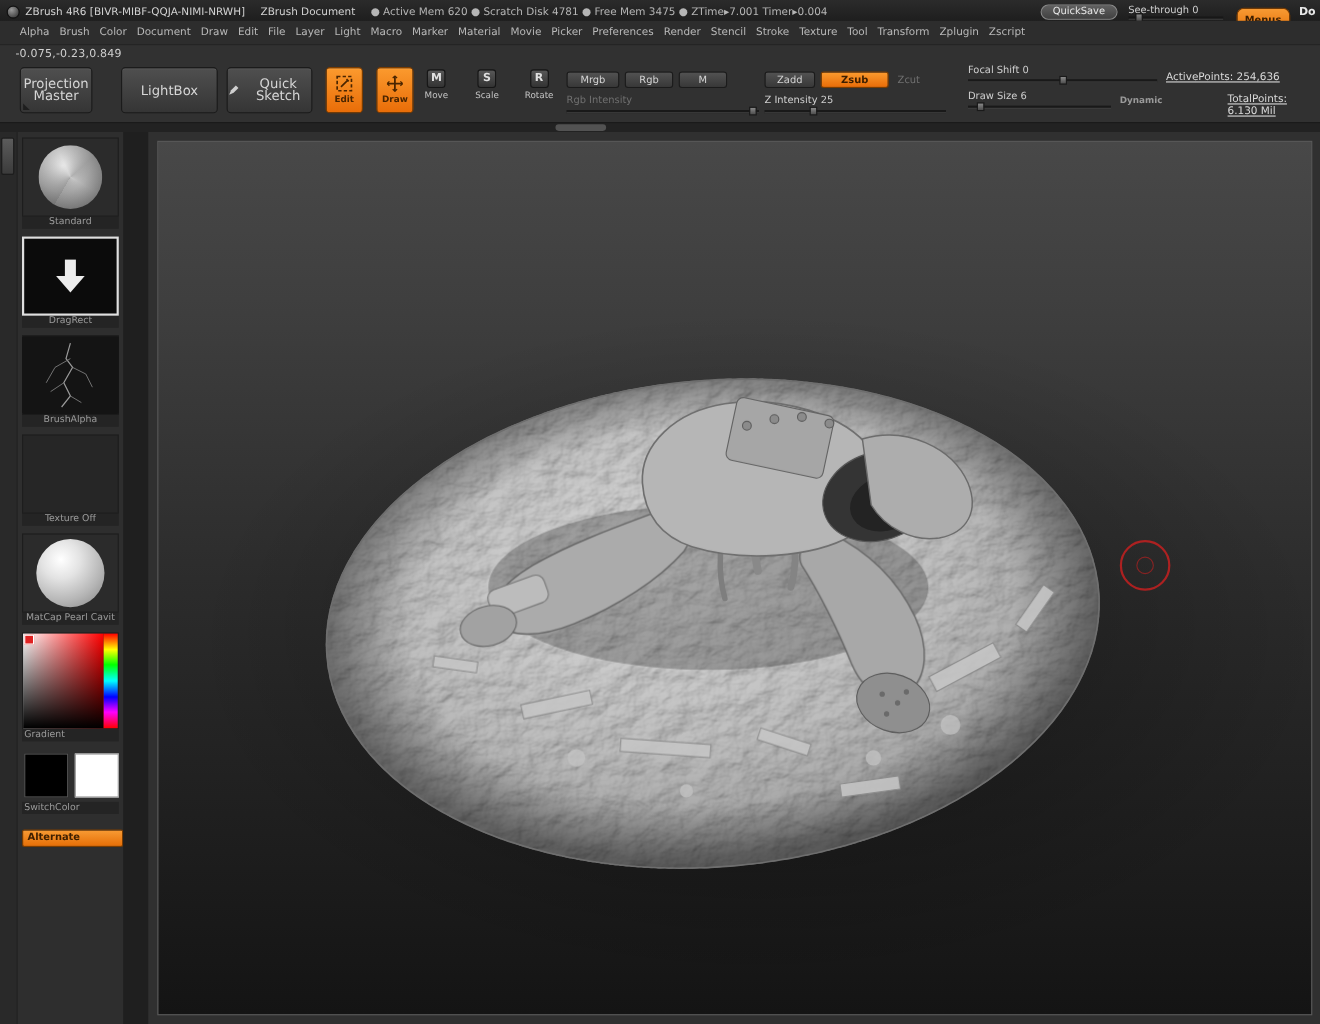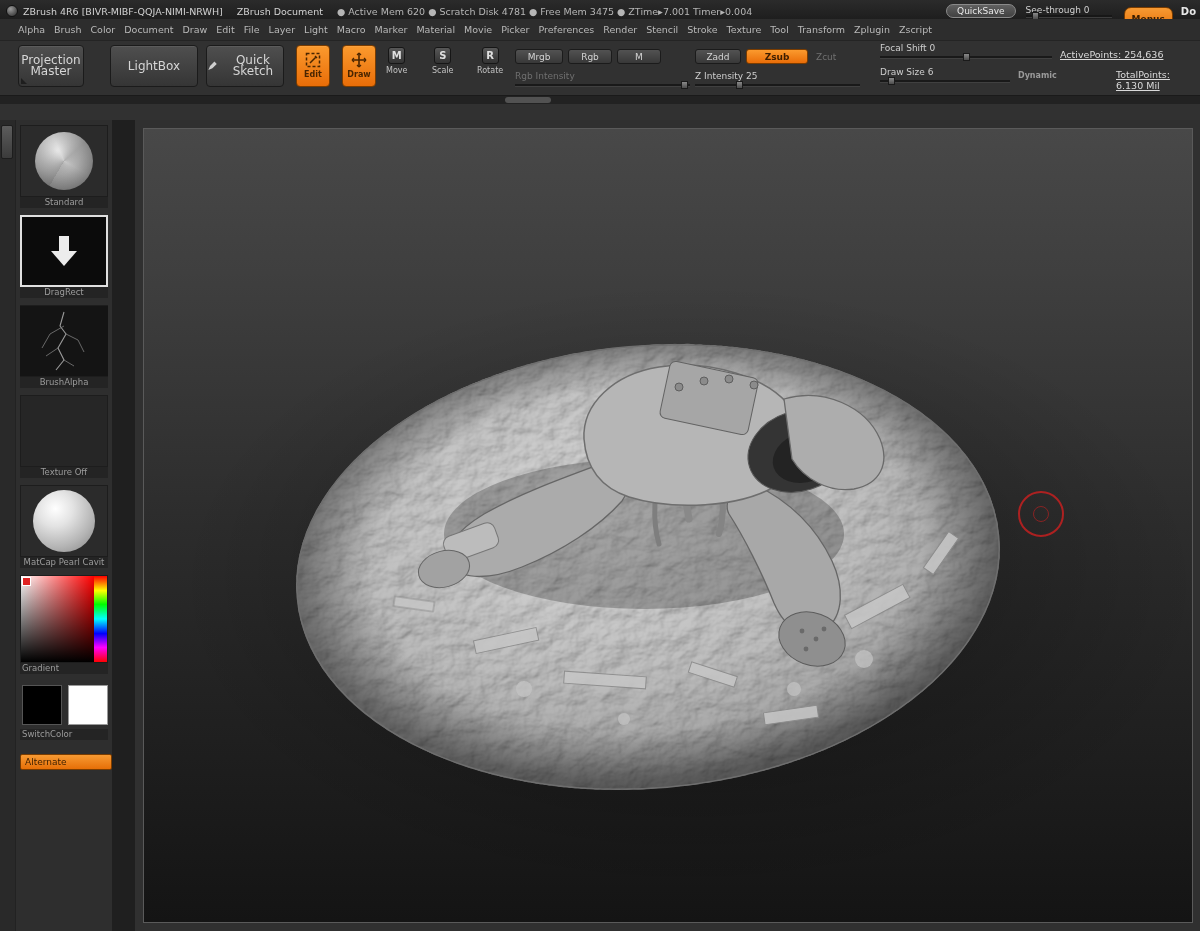--- a/index.html
+++ b/index.html
@@ -87,21 +87,21 @@
   .sv-square { flex:1; position:relative;
     background:linear-gradient(to top, #000, rgba(0,0,0,0)), linear-gradient(to right, #fff, #f00); }
   .cur-swatch { position:absolute; top:1px; left:1px; width:9px; height:9px; background:#e02222; border:1px solid #fff; }
   .hue-strip { width:13px;
     background:linear-gradient(#f00, #ff0 17%, #0f0 33%, #0ff 50%, #00f 67%, #f0f 83%, #f00); }
   .switch-row { display:flex; gap:6px; padding:4px 0 0 2px; }
   .sw { width:40px; height:40px; cursor:pointer; }
   .sw.black { background:#000; border:1px solid #555; }
   .sw.white { background:#fff; border:1px solid #999; }
   .alt-btn { width:92px; height:16px; margin-top:14px; background:linear-gradient(#f79a33,#e66f07);
-    border:1px solid #7a3c00; border-radius:2px; color:#3c1e00; font-weight:normal; font-size:9px;
+    border:1px solid #7a3c00; border-radius:2px; color:#3c1e00; font-weight:bold; font-size:9px;
     line-height:14px; padding-left:4px; cursor:pointer; }
 
   .gutter { width:23px; background:#1f1f1f; }
   .canvas { flex:1; position:relative; background:#303030; }
   .document { position:absolute; left:8px; top:8px; right:7px; bottom:8px; border:1px solid #5a5a5a;
     background:
       radial-gradient(ellipse 70% 55% at 52% 58%, rgba(0,0,0,.38), rgba(0,0,0,0) 70%),
       linear-gradient(180deg, #484848 0%, #3f3f3f 18%, #2c2c2c 50%, #141414 100%);
     overflow:hidden; cursor:crosshair; }
   .document svg { width:100%; height:100%; display:block; }
@@ -149,20 +149,23 @@
     <span class="mi">Render</span>
     <span class="mi">Stencil</span>
     <span class="mi">Stroke</span>
     <span class="mi">Texture</span>
     <span class="mi">Tool</span>
     <span class="mi">Transform</span>
     <span class="mi">Zplugin</span>
     <span class="mi">Zscript</span>
   </nav>
 
+  <div class="coords-row">
+    <span class="coords">-0.075,-0.23,0.849</span>
+  </div>
 
   <div class="toolbar">
     <button class="tb-btn fold" style="left:18px;top:4px;width:66px;height:42px;">
       <span>Projection Master</span>
     </button>
     <button class="tb-btn" style="left:110px;top:4px;width:88px;height:42px;">
       <span>LightBox</span>
     </button>
     <button class="tb-btn" style="left:206px;top:4px;width:78px;height:42px;gap:5px;">
       <svg width="14" height="14" viewBox="0 0 16 16">

